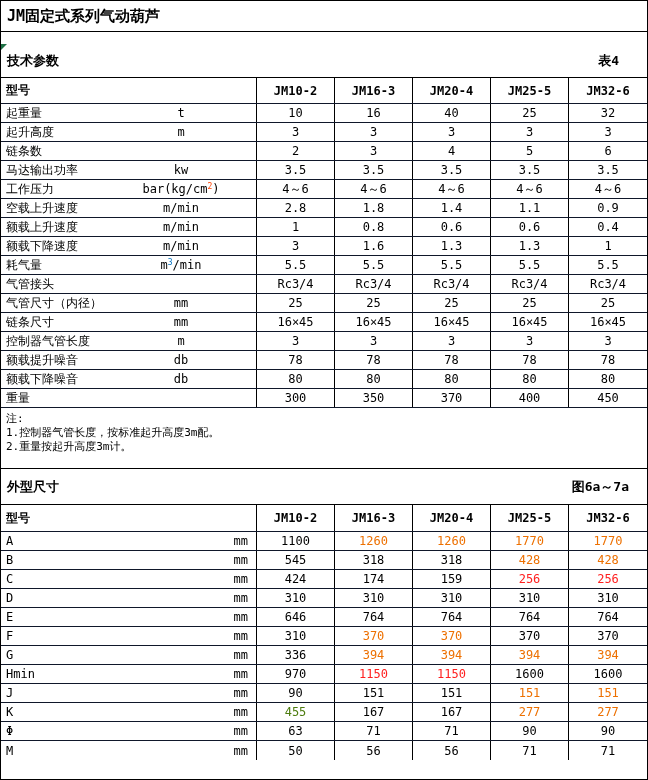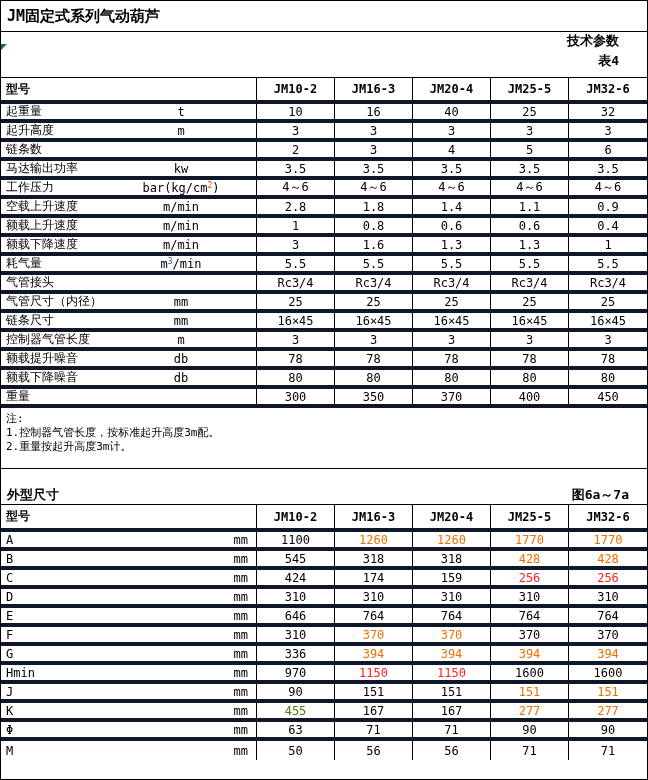--- a/index.html
+++ b/index.html
@@ -6,24 +6,24 @@
   .sheet{
     width:648px;height:780px;box-sizing:border-box;position:relative;
     border:1px solid #000;background:#fff;color:#000;
     font-family:"DejaVu Sans Mono","DejaVu Sans",monospace;font-size:12px;
     overflow:hidden;
   }
   .title-row{height:31px;box-sizing:border-box;border-bottom:1px solid #000;
     display:flex;align-items:center;padding-left:6px;font-weight:bold;font-size:15px;}
   .sec-head{box-sizing:border-box;border-bottom:1px solid #000;position:relative;
     display:flex;justify-content:space-between;font-weight:bold;font-size:13px;}
-  .sec-head.tech{height:46px;align-items:flex-end;padding:0 28px 7px 6px;flex-direction:column;}
-  .sec-head.dims{height:36px;align-items:flex-end;padding:0 18px 0 6px;}
+  .sec-head.tech{height:46px;align-items:flex-end;padding:0 28px 7px 6px;}
+  .sec-head.dims{height:36px;align-items:center;padding:0 18px 0 6px;}
   .flag{position:absolute;width:0;height:0;border-top:6px solid #1E7145;border-right:6px solid transparent;}
-  .row{display:flex;height:19px;box-sizing:border-box;border-bottom:4px solid #0f172a;align-items:stretch;}
+  .row{display:flex;height:19px;box-sizing:border-box;border-bottom:1px solid #0f172a;align-items:stretch;}
   .hrow{font-weight:bold;}
   .hrow.tech{height:26px;}
   .hrow.dims{height:27px;}
   .lcol{width:256px;box-sizing:border-box;border-right:1px solid #000;
     display:flex;align-items:center;padding-left:5px;position:relative;}
   .lname{flex:1;white-space:nowrap;overflow:hidden;}
   .lunit{width:150px;text-align:center;font-size:12px;white-space:nowrap;}
   .lunit.dim{text-align:right;padding-right:8px;box-sizing:border-box;}
   .dcol{width:78px;box-sizing:border-box;border-right:1px solid #000;
     display:flex;align-items:center;justify-content:center;white-space:nowrap;}

